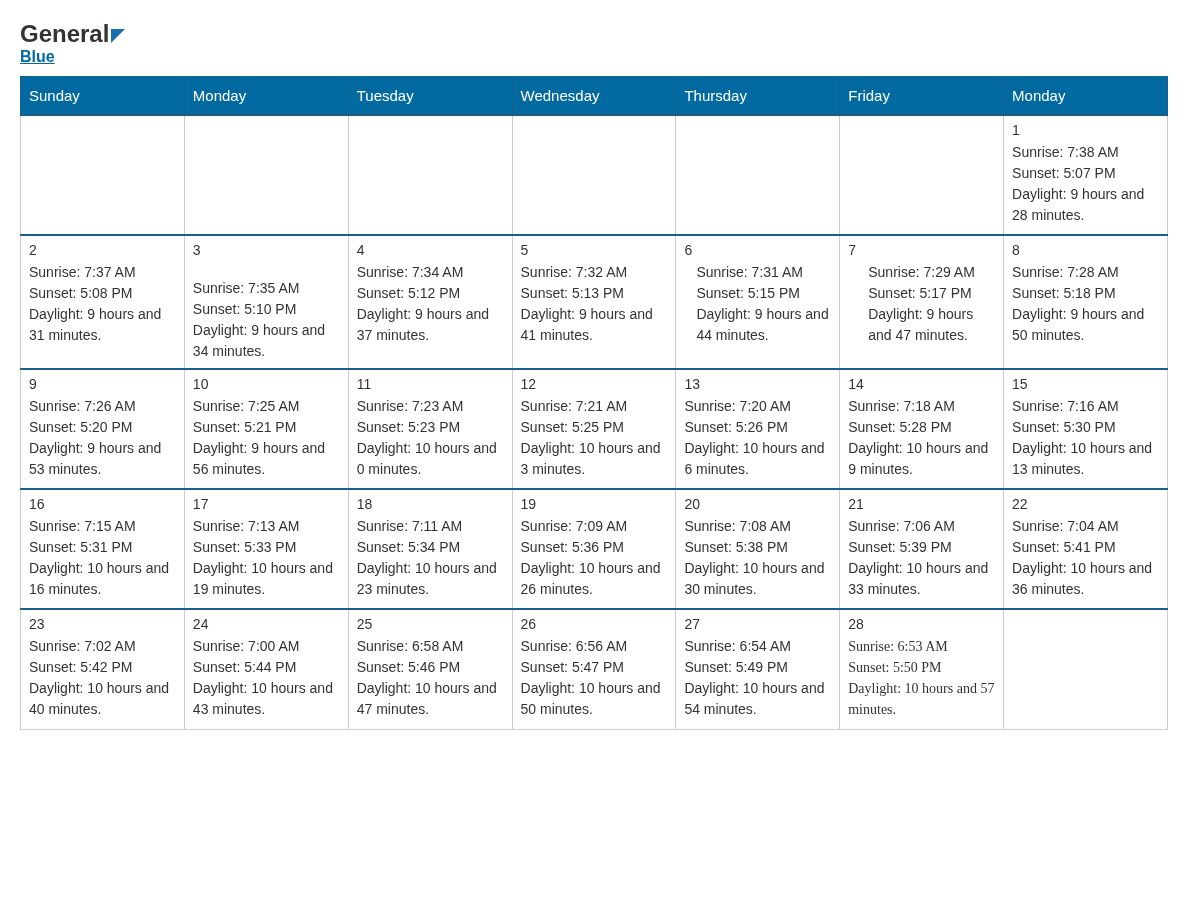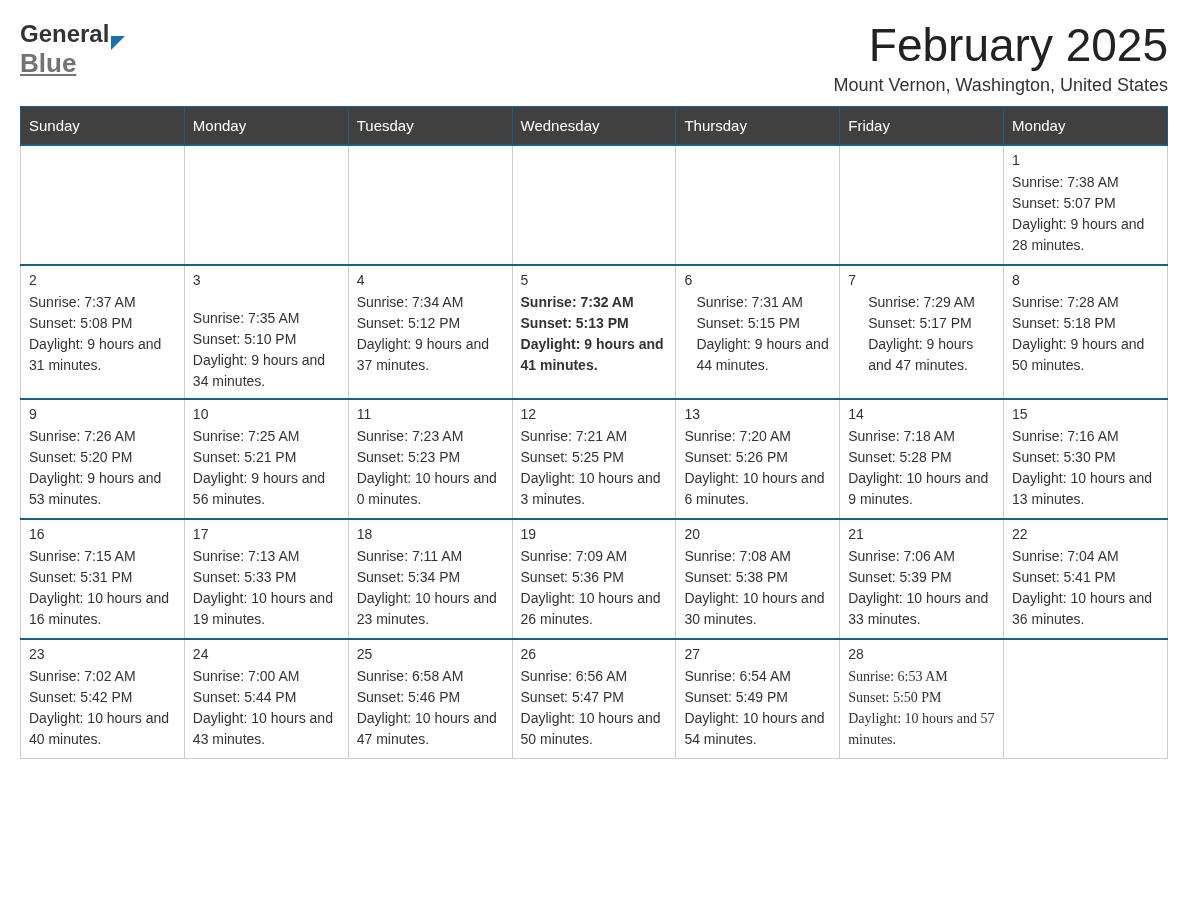--- a/index.html
+++ b/index.html
@@ -34,21 +34,21 @@
       font-size: 18px;
       color: #333;
       margin-top: 4px;
     }
     .calendar {
       width: 100%;
       border-collapse: collapse;
       margin-top: 10px;
     }
     .calendar th {
-      background-color: #404040;
+      background-color: #0369a1;
       color: #fff;
       padding: 10px 8px;
       font-size: 15px;
       font-weight: normal;
       text-align: left;
       border: 1px solid #1a5e8a;
     }
     .calendar td {
       vertical-align: top;
       border: 1px solid #ccc;
@@ -72,62 +72,58 @@
       font-size: 14px;
       line-height: 1.5;
       color: #333;
     }
     .empty-cell {
       background: #fff;
     }
     
     .logo-row {
       display: flex;
-      align-items: flex-end;
+      align-items: center;
     }
     .logo-text-general {
       font-size: 24px;
       font-weight: bold;
       color: #333;
     }
     .logo-arrow {
       display: inline-block;
       margin-left: 2px;
       width: 0;
       height: 0;
       border-left: 0px solid transparent;
       border-right: 14px solid transparent;
       border-top: 14px solid #1a6faf;
       position: relative;
       top: 2px;
     }
     .logo-text-blue {
-      font-size: 26px;
+      font-size: 16px;
       font-weight: bold;
-      color: #737373;
+      color: #0369a1;
       text-decoration: underline;
     }
   </style>
 </head>
 <body>
 
 <div class="header">
   <div class="logo">
     <div class="logo-row">
       <span class="logo-text-general">General</span>
       <span class="logo-arrow"></span>
     </div>
     <div>
       <span class="logo-text-blue">Blue</span>
     </div>
   </div>
-  <div class="title-block">
-    <div class="month-title">February 2025</div>
-    <div class="location-title">Mount Vernon, Washington, United States</div>
-  </div>
 </div>
 
 <table class="calendar">
   <thead>
     <tr>
     <th>Sunday</th>
         <th>Monday</th>
         <th>Tuesday</th>
         <th>Wednesday</th>
         <th>Thursday</th>
@@ -164,21 +160,21 @@
 Daylight: 9 hours and 34 minutes.</div>
         </td>
         <td>
           <span class="day-number">4</span>
           <div class="day-info" style="white-space: pre-line;">Sunrise: 7:34 AM
 Sunset: 5:12 PM
 Daylight: 9 hours and 37 minutes.</div>
         </td>
         <td>
           <span class="day-number">5</span>
-          <div class="day-info" style="white-space: pre-line; font-weight: bold;">Sunrise: 7:32 AM
+          <div class="day-info" style="white-space: pre-line;">Sunrise: 7:32 AM
 Sunset: 5:13 PM
 Daylight: 9 hours and 41 minutes.</div>
         </td>
         <td>
           <span class="day-number">6</span>
           <div class="day-info" style="white-space: pre-line; margin-left: 12px;">Sunrise: 7:31 AM
 Sunset: 5:15 PM
 Daylight: 9 hours and 44 minutes.</div>
         </td>
         <td>

